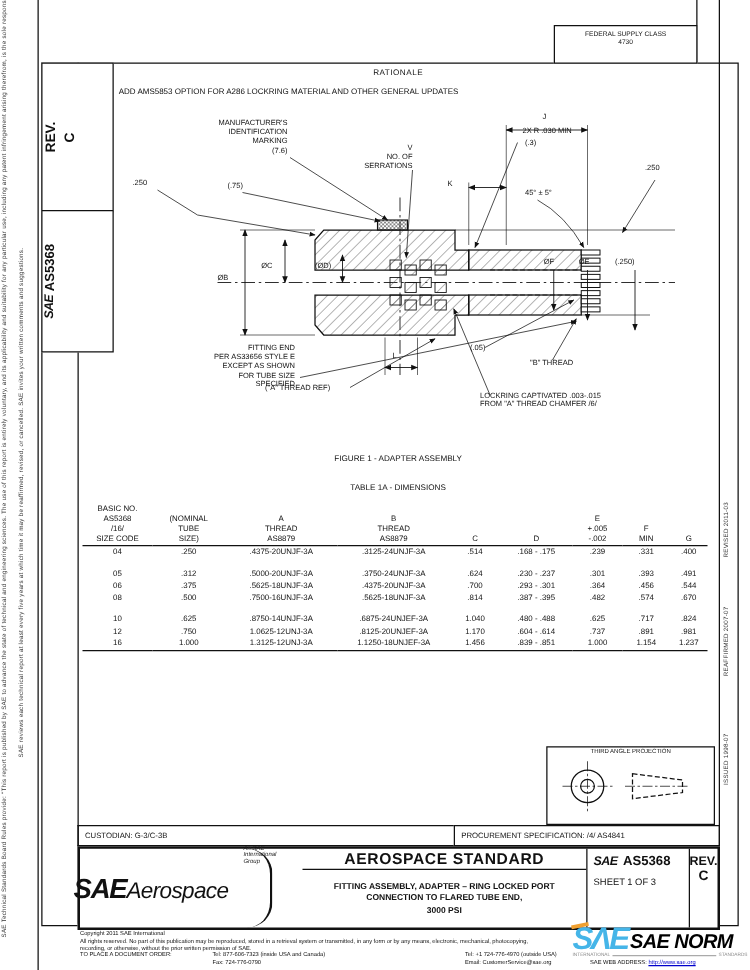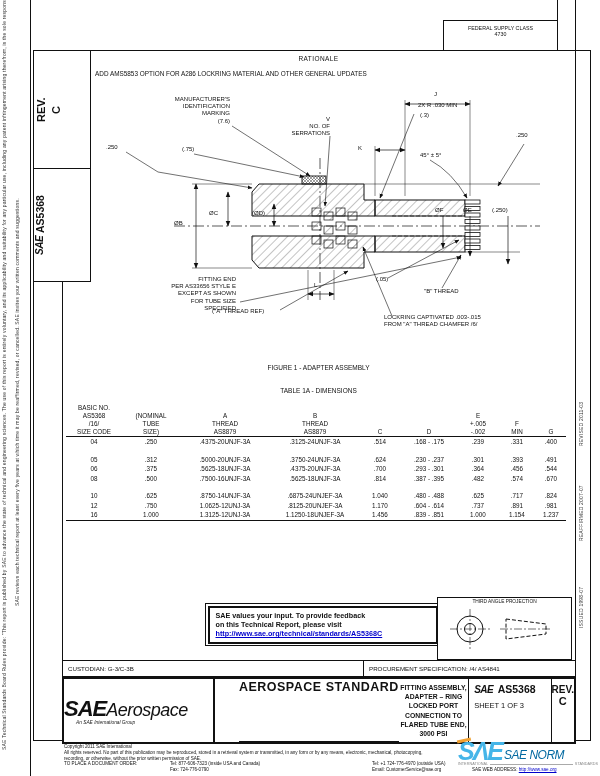--- a/index.html
+++ b/index.html
@@ -20,41 +20,41 @@
     border-bottom:1.2px solid #111;padding:0 1px 1px 1px;line-height:1.25;}
   #dim-table td{text-align:center;height:9.5px;padding:0 1px;line-height:1;}
   #dim-table tr.spacer td{height:8px;border:none;}
   #dim-table{border-bottom:1.8px solid #111;}
   
   .fb-outer{position:absolute;border:1px solid #111;padding:1.5px;background:#fff;}
   .fb-inner{border:2px solid #111;padding:3px 6px;font-size:7.2px;font-weight:bold;line-height:1.3;}
   .link{color:#0000cc;text-decoration:underline;}
   
   .tb{position:absolute;border:2px solid #111;display:flex;background:#fff;}
-  .tb-logo{width:152px;border-right:2px solid #111;display:flex;flex-direction:column;
-     justify-content:center;}
-  .tb-center{width:234px;display:flex;flex-direction:row;padding-left:24px;}
+  .tb-logo{width:152px;border-right:2px solid #111;display:flex;
+     align-items:center;justify-content:center;border-radius:20px;}
+  .tb-center{width:234px;display:flex;flex-direction:column;padding-left:24px;}
   .tb-center-head{border-bottom:1.5px solid #111;font-weight:bold;font-size:12.5px;
      text-align:center;letter-spacing:.5px;padding:1px 0;}
   .tb-center-title{flex:1;font-size:6.8px;font-weight:bold;text-align:center;
      display:flex;flex-direction:column;justify-content:center;line-height:1.35;}
   .tb-doc{width:76px;border-left:1.5px solid #111;padding:0 2px 0 5px;}
   .tb-rev{flex:1;border-left:1.5px solid #111;text-align:center;padding-top:5px;}
   .sae-logo-big{font-weight:900;font-style:italic;font-size:22px;letter-spacing:-1px;}
   .sae-aero{font-style:italic;font-size:18px;letter-spacing:-.5px;font-weight:normal;}
   .sae-sub{font-size:4.8px;font-style:italic;color:#222;margin-top:-2px;align-self:flex-start;margin-left:12px;}
   .sae-inline{font-weight:900;font-style:italic;font-size:10px;letter-spacing:-.5px;}
   .tiny{font-size:4.6px;line-height:1.3;color:#111;}
   
   .norm{position:absolute;right:2px;bottom:1px;width:140px;height:34px;z-index:9;}
   .norm-row{display:flex;align-items:flex-end;text-align:right;}
   .norm-glyph{font-weight:900;font-style:italic;font-size:25px;line-height:.8;
      color:#45b5e8;letter-spacing:-2px;position:relative;}
   .norm-accent{position:absolute;left:-1px;top:-2px;width:14px;height:3px;background:#f0a030;transform:rotate(-12deg);}
-  .norm-text{font-weight:400;font-style:italic;font-size:12px;color:#0369a1;letter-spacing:-.5px;margin-left:2px;line-height:.9;}
+  .norm-text{font-weight:700;font-style:italic;font-size:16px;color:#000000;letter-spacing:-.5px;margin-left:2px;line-height:.9;}
   .norm-sub{display:flex;align-items:center;font-size:3.8px;color:#8a8a8a;margin-top:1px;}
   .norm-sub .dash{flex:1;border-top:.5px solid #aaa;margin:0 2px;}
 </style>
 </head>
 <body>
 
 <div id="sheet">
 
   <div class="abs vtext marg" style="left:1px;top:55px;height:695px;width:12px;">SAE Technical Standards Board Rules provide: "This report is published by SAE to advance the state of technical and engineering sciences. The use of this report is entirely voluntary, and its applicability and suitability for any particular use, including any patent infringement arising therefrom, is the sole responsibility of the user."</div>
   <div class="abs vtext marg" style="left:14px;top:55px;height:695px;width:12px;">SAE reviews each technical report at least every five years at which time it may be reaffirmed, revised, or cancelled. SAE invites your written comments and suggestions.</div>
@@ -363,27 +363,20 @@
             <td>1.456</td>
             <td>.839 - .851</td>
             <td>1.000</td>
             <td>1.154</td>
             <td>1.237</td>
           </tr>
         </tbody>
     </table>
   </div>
 
-  <div class="fb-outer" style="left:205px;top:603px;width:230px;">
-    <div class="fb-inner">
-      <div>SAE values your input. To provide feedback</div>
-      <div>on this Technical Report, please visit</div>
-      <a class="link" href="#">http://www.sae.org/technical/standards/AS5368C</a>
-    </div>
-  </div>
 
   <div class="frame" style="left:437px;top:597px;width:133px;height:61px;background:#fff;">
     <div class="ctr" style="font-size:4.8px;margin-top:1px;">THIRD ANGLE PROJECTION</div>
     <svg width="131" height="50" viewBox="0 0 131 50">
       <circle cx="32" cy="25" r="13" fill="none" stroke="#111" stroke-width="1"></circle>
       <circle cx="32" cy="25" r="5.5" fill="none" stroke="#111" stroke-width="1"></circle>
       <line x1="12" y1="25" x2="52" y2="25" stroke="#111" stroke-width="0.6" stroke-dasharray="8 2 2 2"></line>
       <line x1="32" y1="5" x2="32" y2="45" stroke="#111" stroke-width="0.6" stroke-dasharray="8 2 2 2"></line>
       <path d="M68,15 L108,20 L108,30 L68,35 Z" fill="none" stroke="#111" stroke-width="1" stroke-dasharray="4 2"></path>
       <line x1="62" y1="25" x2="114" y2="25" stroke="#111" stroke-width="0.6" stroke-dasharray="8 2 2 2"></line>

